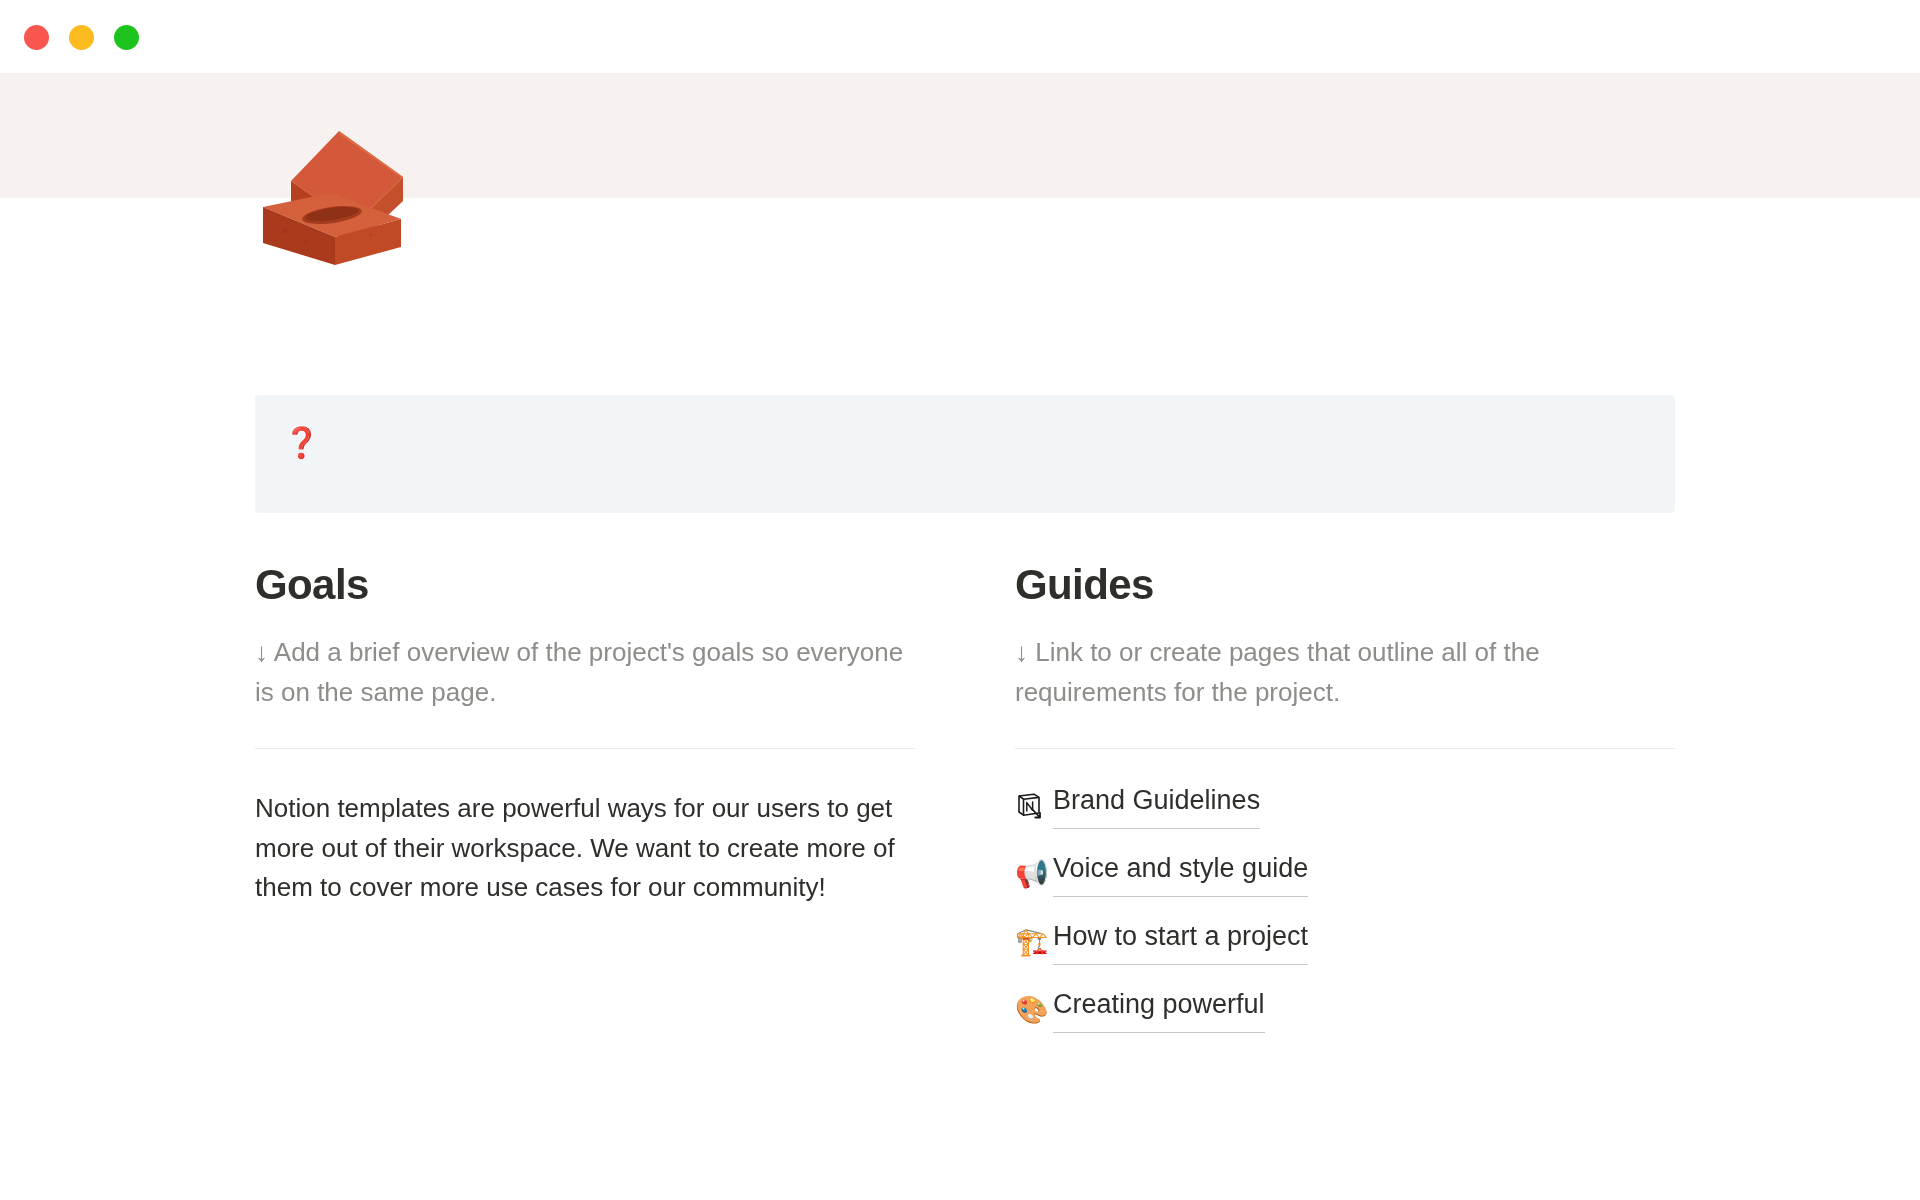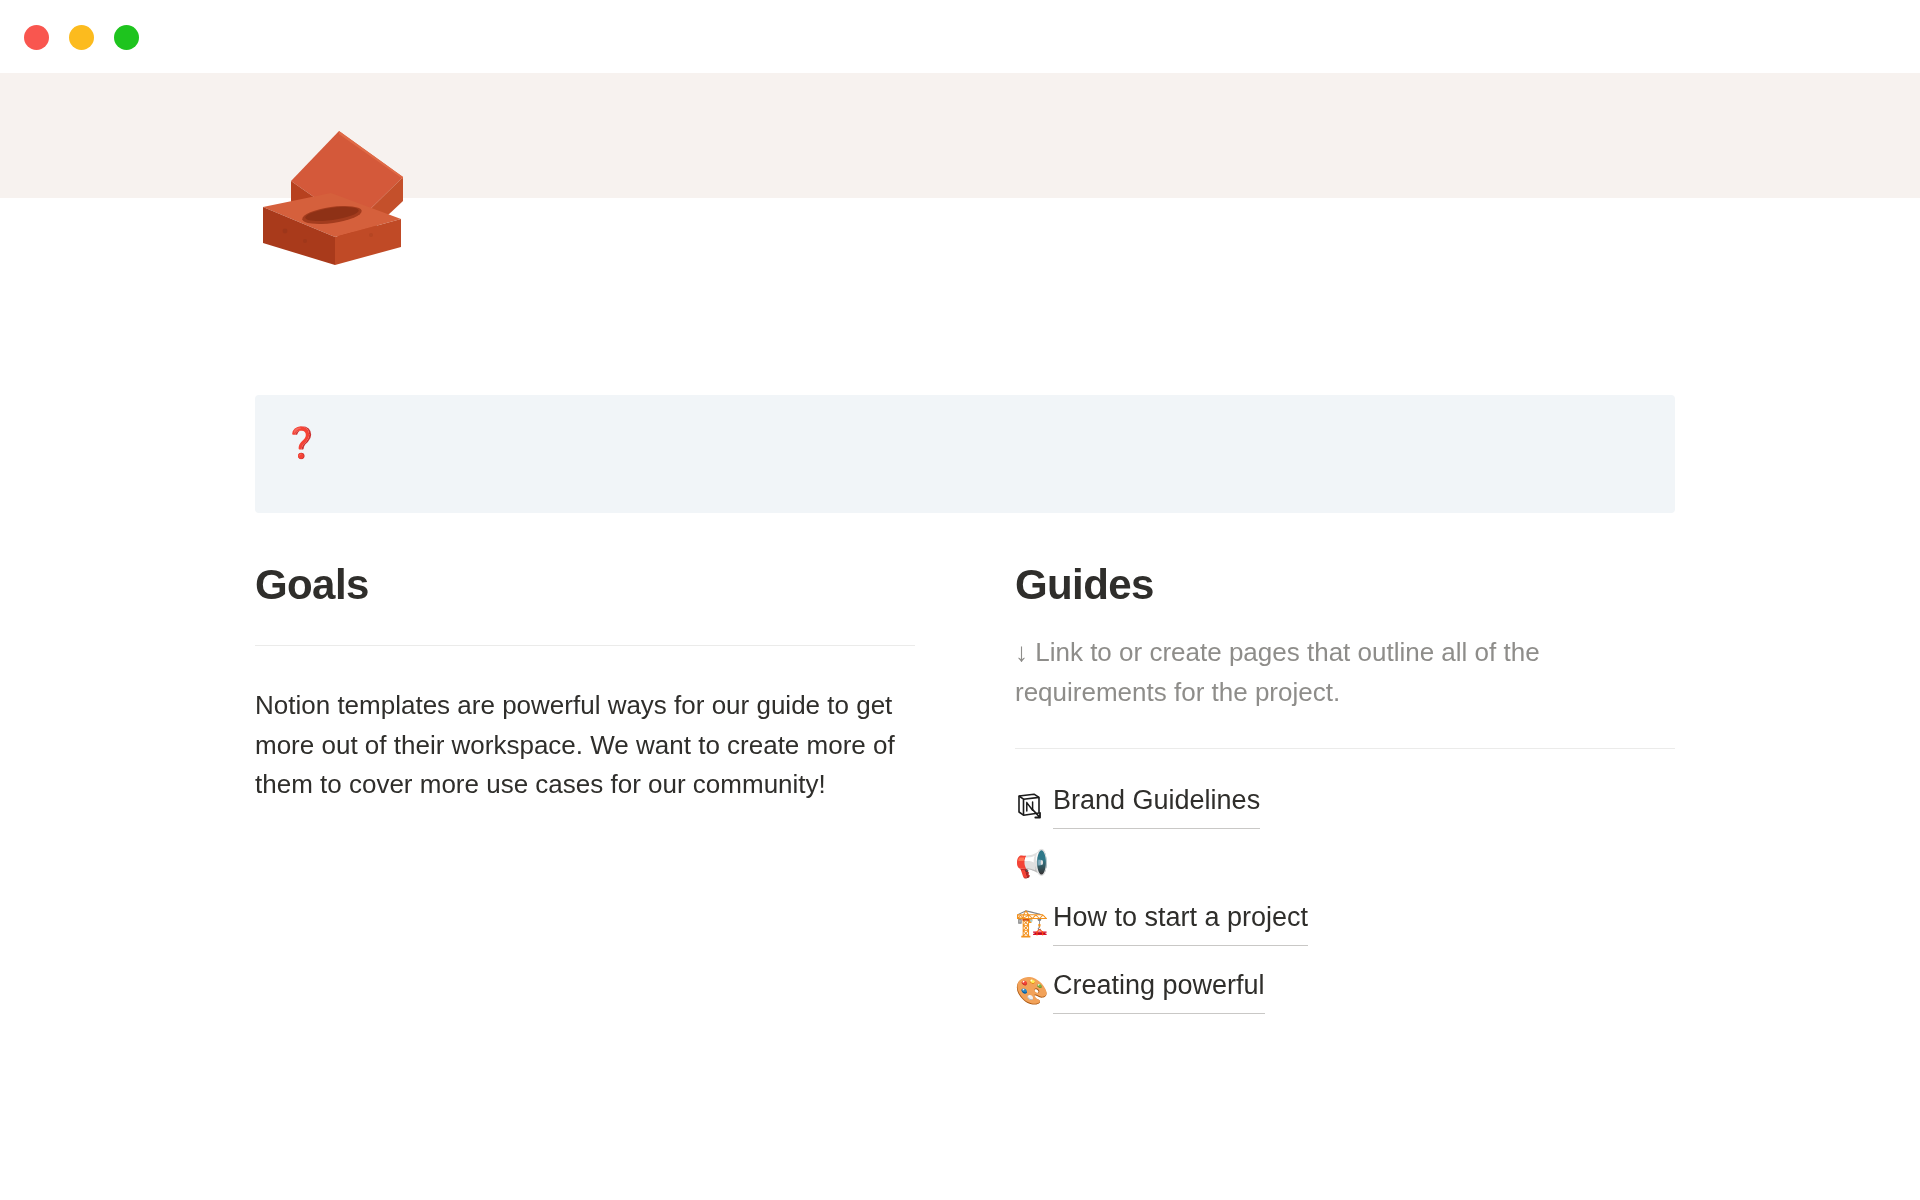--- a/index.html
+++ b/index.html
@@ -223,22 +223,23 @@
 
 
     <div class="callout">
       <div class="callout-icon">❓</div>
     </div>
 
     <div class="columns">
 
       <div class="col left">
         <h2 class="col-heading">Goals</h2>
+        <p class="col-caption">↓ Add a brief overview of the project's goals so everyone is on the same page.</p>
         <div class="divider"></div>
-        <p class="col-body">Notion templates are powerful ways for our guide to get more out of their workspace. We want to create more of them to cover more use cases for our community!</p>
+        <p class="col-body">Notion templates are powerful ways for our users to get more out of their workspace. We want to create more of them to cover more use cases for our community!</p>
       </div>
 
       <div class="col right">
         <h2 class="col-heading">Guides</h2>
         <p class="col-caption">↓ Link to or create pages that outline all of the requirements for the project.</p>
         <div class="divider"></div>
 
         <ul class="link-list">
 
           <li class="link-item">
@@ -249,20 +250,21 @@
                 <path d="M8.5 7.2 L24 5.4" fill="none" stroke="#1a1a1a" stroke-width="1.6"></path>
                 <path d="M11.8 10.6 L11.8 19 M11.8 10.6 L17.6 18.2 M17.6 10 L17.6 18.2" fill="none" stroke="#1a1a1a" stroke-width="1.5" stroke-linecap="round"></path>
                 <path d="M17.5 17.5 L25 25.5 M25 25.5 L25 20.8 M25 25.5 L20.3 25.5" fill="none" stroke="#1a1a1a" stroke-width="1.8" stroke-linecap="round" stroke-linejoin="round"></path>
               </svg>
             </span>
             <span class="link-label">Brand Guidelines</span>
           </li>
 
           <li class="link-item">
             <span class="link-emoji">📢</span>
+            <span class="link-label">Voice and style guide</span>
           </li>
 
           <li class="link-item">
             <span class="link-emoji">🏗️</span>
             <span class="link-label">How to start a project</span>
           </li>
 
           <li class="link-item">
             <span class="link-emoji">🎨</span>
             <span class="link-label">Creating powerful</span>

